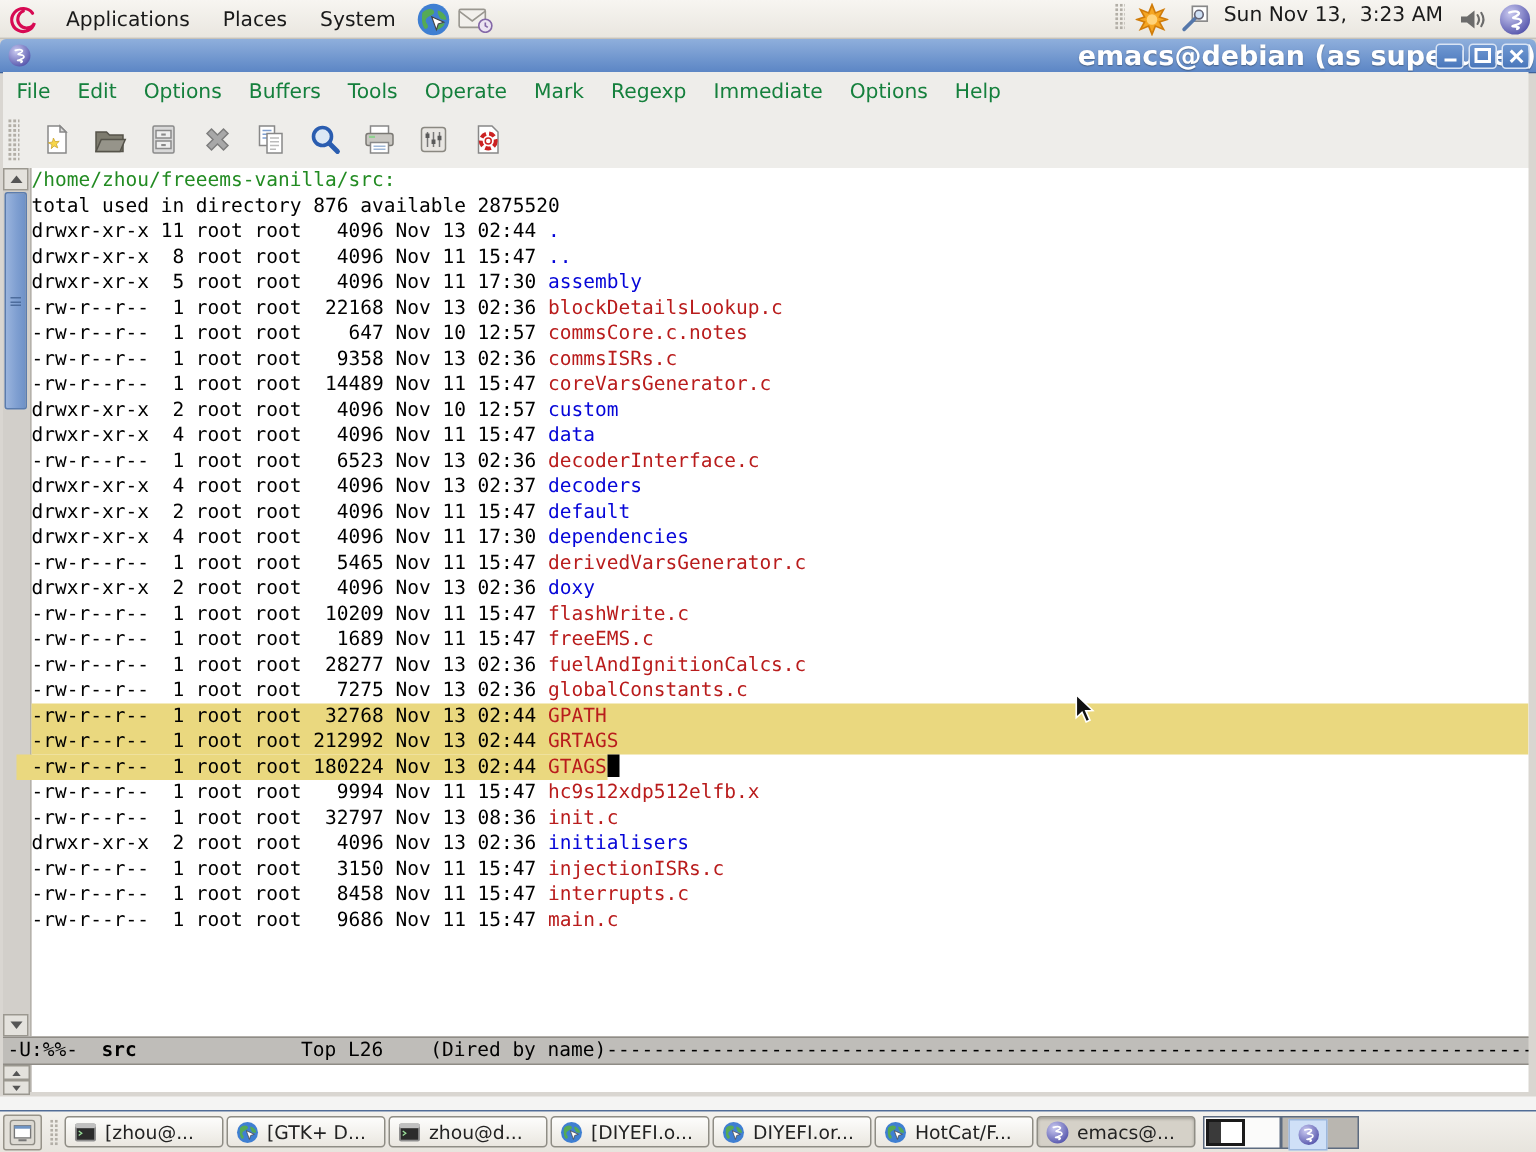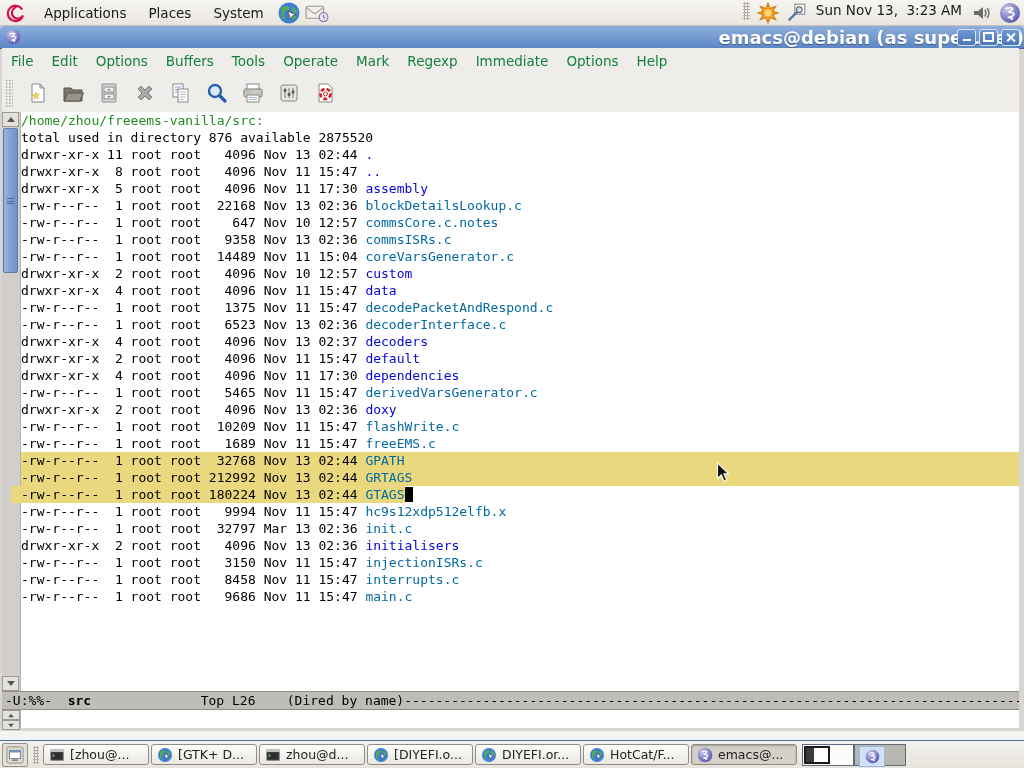--- a/index.html
+++ b/index.html
@@ -64,21 +64,21 @@
   .sthumb .grip{position:absolute;left:3px;right:3px;top:50%;margin-top:-4px;}
   .sthumb .grip i{display:block;height:1px;background:#4d6c9c;margin:1.5px 0;}
 
   .content{position:absolute;left:19px;right:0;top:0;bottom:0;
            font-family:"DejaVu Sans Mono","Liberation Mono",monospace;font-size:13px;}
   .drow{height:17px;line-height:17px;white-space:pre;padding-left:0;color:#000;}
   .drow.hl{background:#ead87f;}
   .seg.hlseg{background:#ead87f;display:inline-block;margin-left:-10px;padding-left:10px;}
   .dhead{color:#228b22;}
   .dname-dir{color:#0505d8;}
-  .dname-file{color:#0369a1;}
+  .dname-file{color:#b91c1c;}
   .cursor{display:inline-block;width:8px;height:15px;background:#000;vertical-align:-3px;}
 
   .modeline{position:absolute;top:665px;left:2px;right:5px;height:19px;background:#bfbdb9;
             border-top:1px solid #8f8c86;border-bottom:1px solid #8f8c86;box-sizing:border-box;
             font-family:"DejaVu Sans Mono","Liberation Mono",monospace;font-size:13px;line-height:17px;
             white-space:pre;overflow:hidden;color:#000;padding-left:3px;}
   .modeline .bufname{font-weight:bold;}
 
   .echo{position:absolute;top:684px;left:2px;right:5px;height:18px;background:#fff;}
   .minisb{position:absolute;left:0;top:0;width:18px;height:18px;background:#d2cfca;border-right:1px solid #b5b2ab;}
@@ -305,37 +305,38 @@
       </div>
       <div class="content" id="dired-content">
           <div class="drow dhead">/home/zhou/freeems-vanilla/src:</div>
           <div class="drow">total used in directory 876 available 2875520</div>
           <div class="drow"><span class="seg"><span>drwxr-xr-x 11 root root   4096 Nov 13 02:44 </span><span class="dname-dir">.</span></span></div>
           <div class="drow"><span class="seg"><span>drwxr-xr-x  8 root root   4096 Nov 11 15:47 </span><span class="dname-dir">..</span></span></div>
           <div class="drow"><span class="seg"><span>drwxr-xr-x  5 root root   4096 Nov 11 17:30 </span><span class="dname-dir">assembly</span></span></div>
           <div class="drow"><span class="seg"><span>-rw-r--r--  1 root root  22168 Nov 13 02:36 </span><span class="dname-file">blockDetailsLookup.c</span></span></div>
           <div class="drow"><span class="seg"><span>-rw-r--r--  1 root root    647 Nov 10 12:57 </span><span class="dname-file">commsCore.c.notes</span></span></div>
           <div class="drow"><span class="seg"><span>-rw-r--r--  1 root root   9358 Nov 13 02:36 </span><span class="dname-file">commsISRs.c</span></span></div>
-          <div class="drow"><span class="seg"><span>-rw-r--r--  1 root root  14489 Nov 11 15:04 </span><span class="dname-file">coreVarsGenerator.c</span></span></div>
+          <div class="drow"><span class="seg"><span>-rw-r--r--  1 root root  14489 Nov 11 15:47 </span><span class="dname-file">coreVarsGenerator.c</span></span></div>
           <div class="drow"><span class="seg"><span>drwxr-xr-x  2 root root   4096 Nov 10 12:57 </span><span class="dname-dir">custom</span></span></div>
           <div class="drow"><span class="seg"><span>drwxr-xr-x  4 root root   4096 Nov 11 15:47 </span><span class="dname-dir">data</span></span></div>
-          <div class="drow"><span class="seg"><span>-rw-r--r--  1 root root   1375 Nov 11 15:47 </span><span class="dname-file">decodePacketAndRespond.c</span></span></div>
           <div class="drow"><span class="seg"><span>-rw-r--r--  1 root root   6523 Nov 13 02:36 </span><span class="dname-file">decoderInterface.c</span></span></div>
           <div class="drow"><span class="seg"><span>drwxr-xr-x  4 root root   4096 Nov 13 02:37 </span><span class="dname-dir">decoders</span></span></div>
           <div class="drow"><span class="seg"><span>drwxr-xr-x  2 root root   4096 Nov 11 15:47 </span><span class="dname-dir">default</span></span></div>
           <div class="drow"><span class="seg"><span>drwxr-xr-x  4 root root   4096 Nov 11 17:30 </span><span class="dname-dir">dependencies</span></span></div>
           <div class="drow"><span class="seg"><span>-rw-r--r--  1 root root   5465 Nov 11 15:47 </span><span class="dname-file">derivedVarsGenerator.c</span></span></div>
           <div class="drow"><span class="seg"><span>drwxr-xr-x  2 root root   4096 Nov 13 02:36 </span><span class="dname-dir">doxy</span></span></div>
           <div class="drow"><span class="seg"><span>-rw-r--r--  1 root root  10209 Nov 11 15:47 </span><span class="dname-file">flashWrite.c</span></span></div>
           <div class="drow"><span class="seg"><span>-rw-r--r--  1 root root   1689 Nov 11 15:47 </span><span class="dname-file">freeEMS.c</span></span></div>
+          <div class="drow"><span class="seg"><span>-rw-r--r--  1 root root  28277 Nov 13 02:36 </span><span class="dname-file">fuelAndIgnitionCalcs.c</span></span></div>
+          <div class="drow"><span class="seg"><span>-rw-r--r--  1 root root   7275 Nov 13 02:36 </span><span class="dname-file">globalConstants.c</span></span></div>
           <div class="drow hl"><span class="seg"><span>-rw-r--r--  1 root root  32768 Nov 13 02:44 </span><span class="dname-file">GPATH</span></span></div>
           <div class="drow hl"><span class="seg"><span>-rw-r--r--  1 root root 212992 Nov 13 02:44 </span><span class="dname-file">GRTAGS</span></span></div>
           <div class="drow"><span class="seg hlseg"><span>-rw-r--r--  1 root root 180224 Nov 13 02:44 </span><span class="dname-file">GTAGS</span></span><span class="cursor"></span></div>
           <div class="drow"><span class="seg"><span>-rw-r--r--  1 root root   9994 Nov 11 15:47 </span><span class="dname-file">hc9s12xdp512elfb.x</span></span></div>
-          <div class="drow"><span class="seg"><span>-rw-r--r--  1 root root  32797 Mar 13 02:36 </span><span class="dname-file">init.c</span></span></div>
+          <div class="drow"><span class="seg"><span>-rw-r--r--  1 root root  32797 Nov 13 08:36 </span><span class="dname-file">init.c</span></span></div>
           <div class="drow"><span class="seg"><span>drwxr-xr-x  2 root root   4096 Nov 13 02:36 </span><span class="dname-dir">initialisers</span></span></div>
           <div class="drow"><span class="seg"><span>-rw-r--r--  1 root root   3150 Nov 11 15:47 </span><span class="dname-file">injectionISRs.c</span></span></div>
           <div class="drow"><span class="seg"><span>-rw-r--r--  1 root root   8458 Nov 11 15:47 </span><span class="dname-file">interrupts.c</span></span></div>
           <div class="drow"><span class="seg"><span>-rw-r--r--  1 root root   9686 Nov 11 15:47 </span><span class="dname-file">main.c</span></span></div>
         </div>
     </div>
 
     <div class="modeline"><span>-U:%%-  </span><span class="bufname">src</span><span>              </span><span>Top L26</span><span>    </span><span>(Dired by name)</span><span>------------------------------------------------------------------------------------------</span></div>
 
     <div class="echo">

